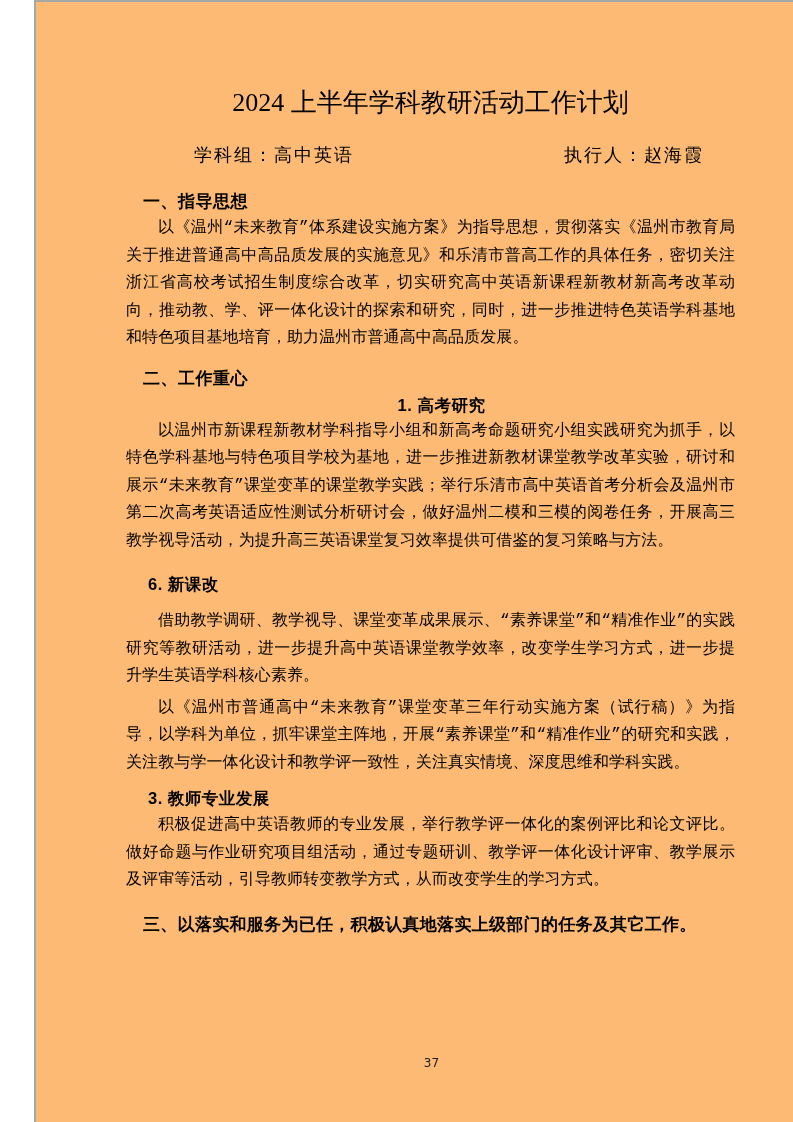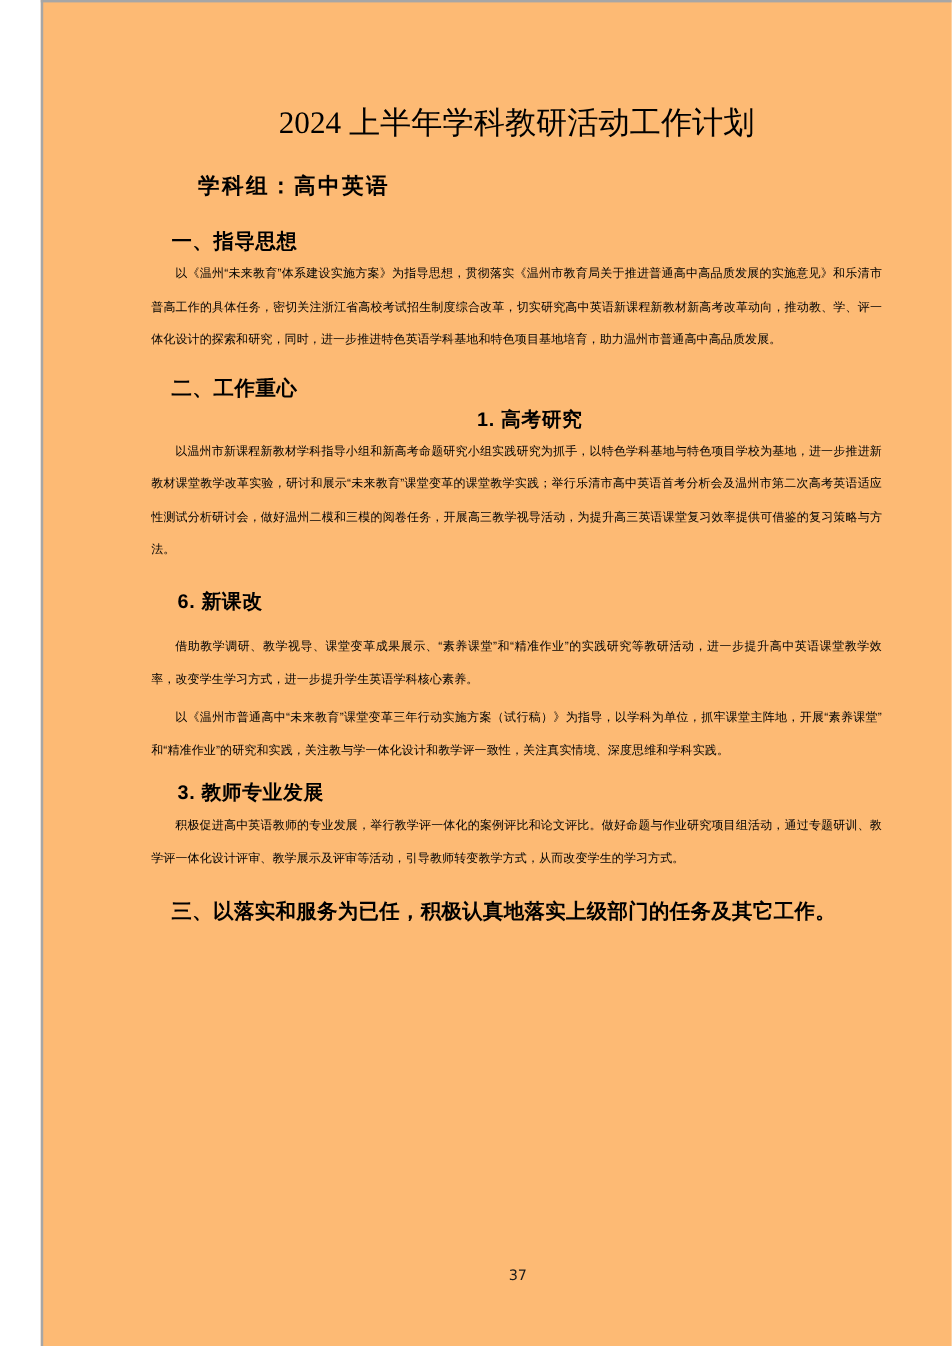--- a/index.html
+++ b/index.html
@@ -31,21 +31,21 @@
   }
   .meta-row {
     margin-top: 22px;
     position: relative;
     height: 26px;
     font-family: "Liberation Serif", "DejaVu Serif", serif;
     font-size: 18px;
     letter-spacing: 2px;
     line-height: 26px;
   }
-  .meta-group   { position: absolute; left: 39px;  top: 0; font-weight: bold; }
+  .meta-group   { position: absolute; left: 68px;  top: 0; }
   .meta-exec    { position: absolute; left: 438px; top: 0; }
   .h1 {
     margin: 0 0 0 17px;
     font-family: Liberation Serif, serif;
     font-size: 17px;
     font-weight: 700;
     line-height: 23px;
     letter-spacing: 0.5px;
   }
   .h1-first   { margin-top: 22px; }
@@ -59,22 +59,22 @@
     font-size: 16.5px;
     font-weight: 700;
     line-height: 23px;
     letter-spacing: 0.5px;
   }
   .h2-1 { margin-top: 4px; text-align: center; }
   .h2-2 { margin-top: 18px; }
   .h2-3 { margin-top: 10px; }
   .para {
     margin: 0;
-    font-family: Liberation Sans, sans-serif;
-    font-size: 10px;
+    font-family: Liberation Mono, monospace;
+    font-size: 16px;
     line-height: 27.5px;
     letter-spacing: 0.1px;
     text-align: justify;
     text-justify: inter-character;
     text-indent: 2em;
   }
   .p1 { margin-top: 2px; }
   .p2 { margin-top: 1px; }
   .p3 { margin-top: 4px; }
   .p4 { margin-top: 12px; }
@@ -93,20 +93,21 @@
 </head>
 <body>
 
 <div class="page">
   <div class="content">
 
     <div class="doc-title">2024 上半年学科教研活动工作计划</div>
 
     <div class="meta-row">
       <span class="meta-group">学科组：高中英语</span>
+      <span class="meta-exec">执行人：赵海霞</span>
     </div>
 
     <div class="h1 h1-first">一、指导思想</div>
 
     <p class="para p1">以《温州“未来教育”体系建设实施方案》为指导思想，贯彻落实《温州市教育局关于推进普通高中高品质发展的实施意见》和乐清市普高工作的具体任务，密切关注浙江省高校考试招生制度综合改革，切实研究高中英语新课程新教材新高考改革动向，推动教、学、评一体化设计的探索和研究，同时，进一步推进特色英语学科基地和特色项目基地培育，助力温州市普通高中高品质发展。</p>
 
     <div class="h1 h1-second">二、工作重心</div>
 
     <div class="h2 h2-1">1. 高考研究</div>
 

